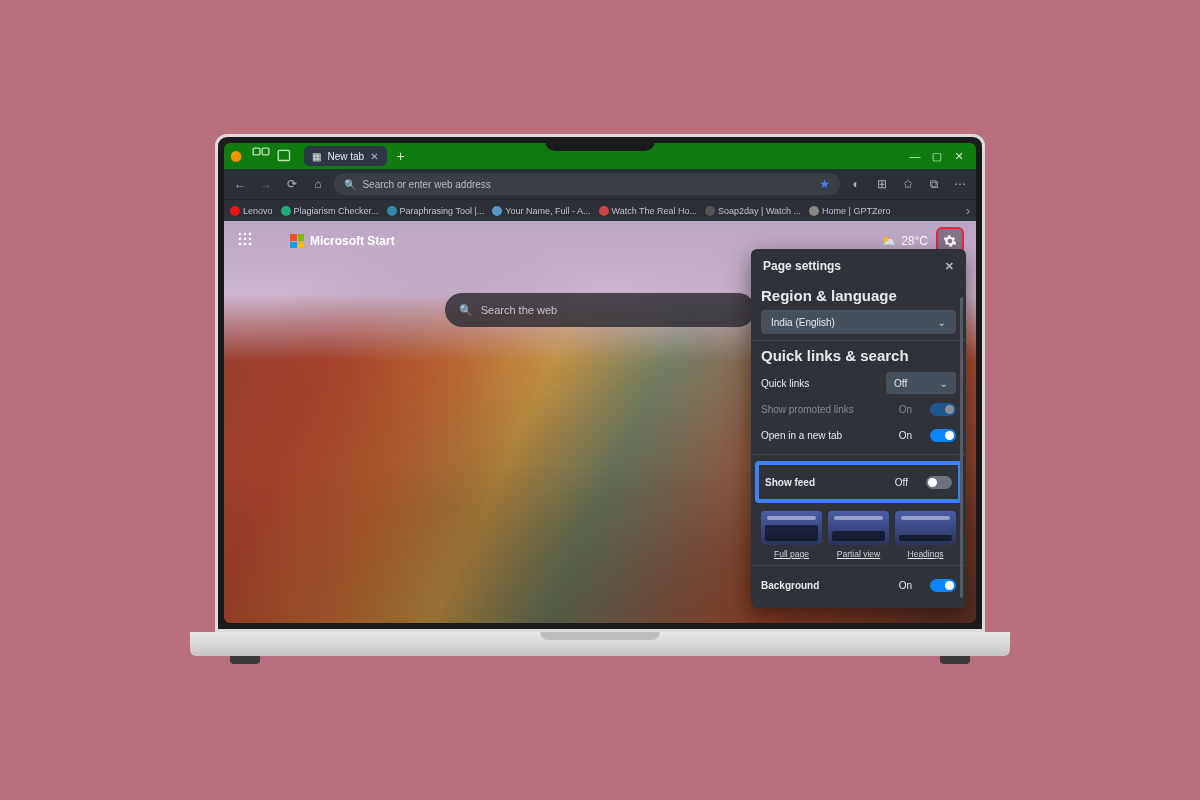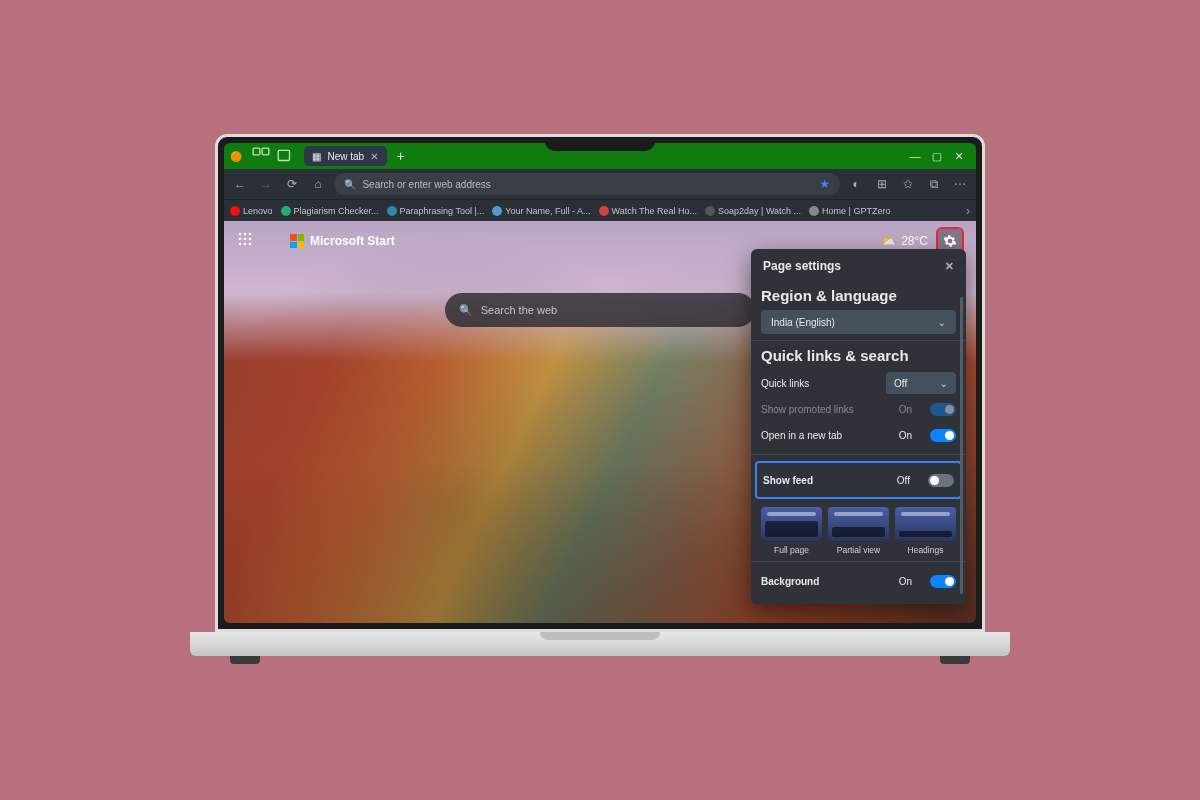--- a/index.html
+++ b/index.html
@@ -76,22 +76,22 @@
   .row { display:flex; align-items:center; justify-content:space-between; height:26px; font-size:10px; }
   .row.dim { opacity:.45; }
   .ql-select { background:#46505c; border-radius:4px; height:22px; display:flex; align-items:center; justify-content:space-between; padding:0 8px; font-size:10px; width:70px; }
   .toggle { display:flex; align-items:center; gap:18px; font-size:10px; }
   .switch { width:26px; height:13px; border-radius:7px; background:#6b7280; position:relative; }
   .switch::after { content:""; position:absolute; width:9px; height:9px; border-radius:50%; background:#fff; top:2px; left:2px; }
   .switch.on { background:#0a84ff; }
   .switch.on::after { left:15px; }
   .switch.off::after { left:2px; }
   .divider { height:1px; background:#40454c; margin:6px -10px; }
-  .highlight { border:2px solid #3b82f6; border-radius:4px; padding:4px 6px; margin:2px -6px; }
-  .layouts { display:flex; gap:6px; margin-top:8px; }
+  .highlight { border:4px solid #3b82f6; border-radius:4px; padding:4px 6px; margin:2px -6px; }
+  .layouts { display:flex; gap:6px; margin-top:8px;text-decoration:underline; }
   .layout-card { flex:1; display:flex; flex-direction:column; align-items:center; gap:4px; font-size:8.5px; color:#d0d3d8; }
   .layout-thumb { width:100%; height:34px; border-radius:4px; background:linear-gradient(#4a5ea8,#2b355e); position:relative; overflow:hidden; }
   .layout-thumb::before { content:""; position:absolute; left:10%; right:10%; top:5px; height:4px; background:rgba(255,255,255,.45); border-radius:2px; }
   .layout-thumb.fp::after { content:""; position:absolute; left:6%; right:6%; bottom:4px; top:14px; background:rgba(0,0,0,.55); border-radius:2px; }
   .layout-thumb.pv::after { content:""; position:absolute; left:6%; right:6%; bottom:4px; height:10px; background:rgba(0,0,0,.55); border-radius:2px; }
   .layout-thumb.hd::after { content:""; position:absolute; left:6%; right:6%; bottom:4px; height:6px; background:rgba(0,0,0,.55); border-radius:2px; }
   .scroll-ind { position:absolute; right:3px; top:10px; bottom:10px; width:3px; background:#555c66; border-radius:2px; }
 
   svg { fill:currentColor; }
 </style>

